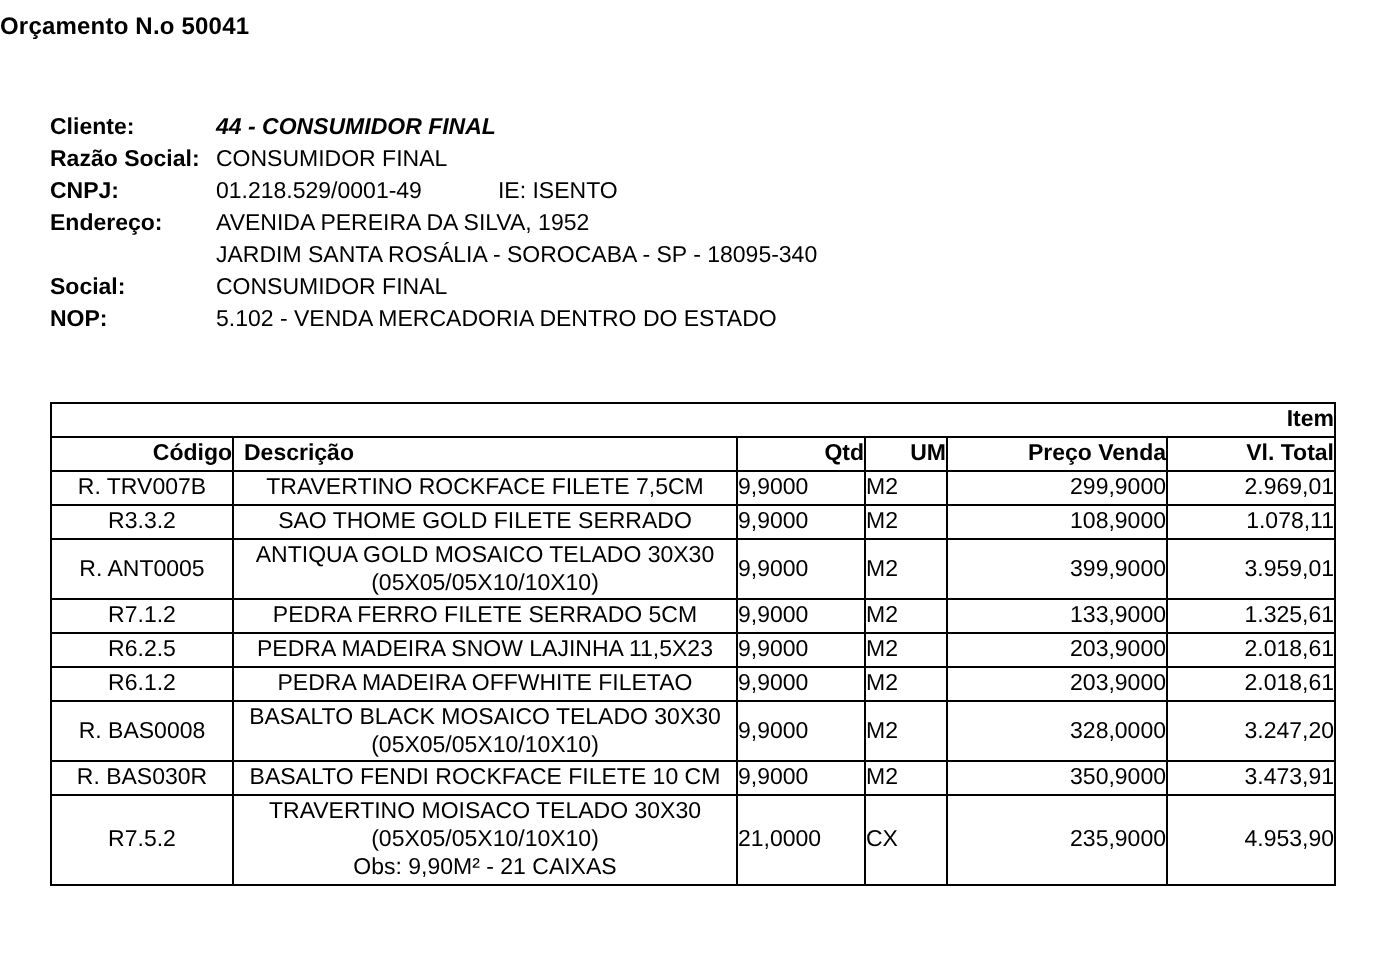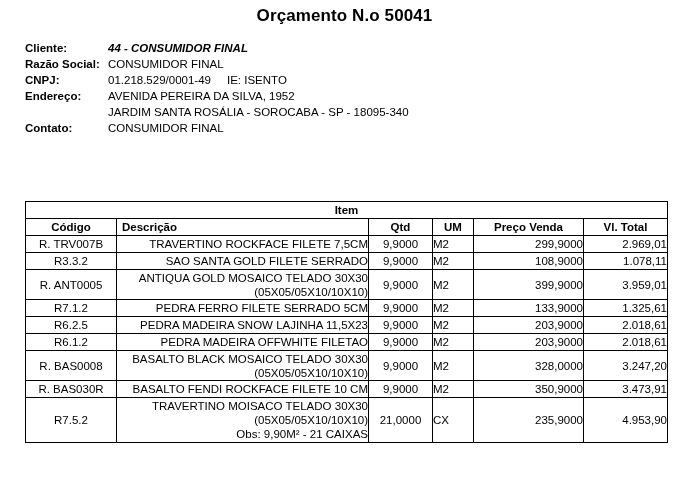--- a/index.html
+++ b/index.html
@@ -15,30 +15,30 @@
     position: relative;
     overflow: hidden;
   }
 
   
   .doc-title {
     position: absolute;
     top: 6px;
     left: 0;
     width: 689px;
-    text-align: center;
-    font-size: 17px;
+    text-align: left;
+    font-size: 12px;
     font-weight: bold;
     letter-spacing: 0.1px;
   }
 
   
   .info-block {
     position: absolute;
-    top: 42px;
+    top: 58px;
     left: 25px;
     width: 640px;
   }
   .info-row {
     display: flex;
     align-items: baseline;
     height: 16px;
   }
   .info-label {
     width: 83px;
@@ -50,21 +50,21 @@
   .info-value {
     font-size: 11.5px;
     white-space: nowrap;
   }
   .info-value.bold {
     font-weight: bold;
     font-style: italic;
   }
   .info-value-sub {
     display: inline-block;
-    margin-left: 16px;
+    margin-left: 38px;
     font-size: 11.5px;
     white-space: nowrap;
   }
 
   
   .items-table-wrap {
     position: absolute;
     top: 201px;
     left: 25px;
     width: 642px;
@@ -77,36 +77,36 @@
   }
   table.items th,
   table.items td {
     border: 1px solid #000000;
     padding: 0;
     vertical-align: middle;
     line-height: 14px;
   }
   table.items th {
     font-weight: bold;
-    text-align: center;
+    text-align: right;
     height: 16px;
   }
   .th-group {
     height: 16px;
   }
   td.c-codigo {
     text-align: center;
     padding-left: 5px;
   }
   td.c-desc {
-    text-align: right;
+    text-align: center;
     padding-left: 5px;
   }
   td.c-qtd {
-    text-align: center;
+    text-align: left;
   }
   td.c-um {
   }
   td.c-preco {
     text-align: right;
     padding-right: 6px;
   }
   td.c-total {
     text-align: right;
     padding-right: 6px;
@@ -139,22 +139,26 @@
     </div>
     <div class="info-row">
       <div class="info-label">Endereço:</div>
       <div class="info-value">AVENIDA PEREIRA DA SILVA, 1952</div>
     </div>
     <div class="info-row">
       <div class="info-label"></div>
       <div class="info-value">JARDIM SANTA ROSÁLIA - SOROCABA - SP - 18095-340</div>
     </div>
     <div class="info-row">
-      <div class="info-label">Contato:</div>
+      <div class="info-label">Social:</div>
       <div class="info-value">CONSUMIDOR FINAL</div>
+    </div>
+    <div class="info-row">
+      <div class="info-label">NOP:</div>
+      <div class="info-value">5.102 - VENDA MERCADORIA DENTRO DO ESTADO</div>
     </div>
   </div>
 
 <div class="items-table-wrap">
   <table class="items">
     <colgroup>
       <col style="width:91px">
       <col style="width:252px">
       <col style="width:64px">
       <col style="width:41px">
@@ -181,21 +185,21 @@
             <span class="desc-line">TRAVERTINO ROCKFACE FILETE 7,5CM</span>
           </td>
           <td class="c-qtd">9,9000</td>
           <td class="c-um">M2</td>
           <td class="c-preco">299,9000</td>
           <td class="c-total">2.969,01</td>
         </tr>
         <tr class="row-1">
           <td class="c-codigo">R3.3.2</td>
           <td class="c-desc">
-            <span class="desc-line">SAO SANTA GOLD FILETE SERRADO</span>
+            <span class="desc-line">SAO THOME GOLD FILETE SERRADO</span>
           </td>
           <td class="c-qtd">9,9000</td>
           <td class="c-um">M2</td>
           <td class="c-preco">108,9000</td>
           <td class="c-total">1.078,11</td>
         </tr>
         <tr class="row-2">
           <td class="c-codigo">R. ANT0005</td>
           <td class="c-desc">
             <span class="desc-line">ANTIQUA GOLD MOSAICO TELADO 30X30</span>

